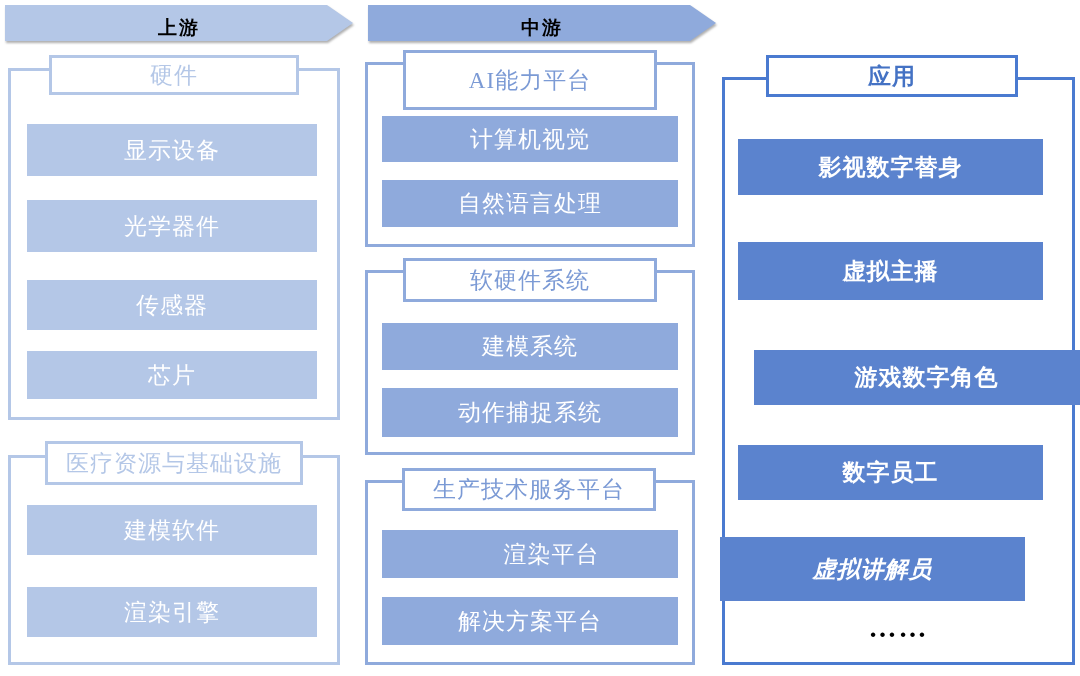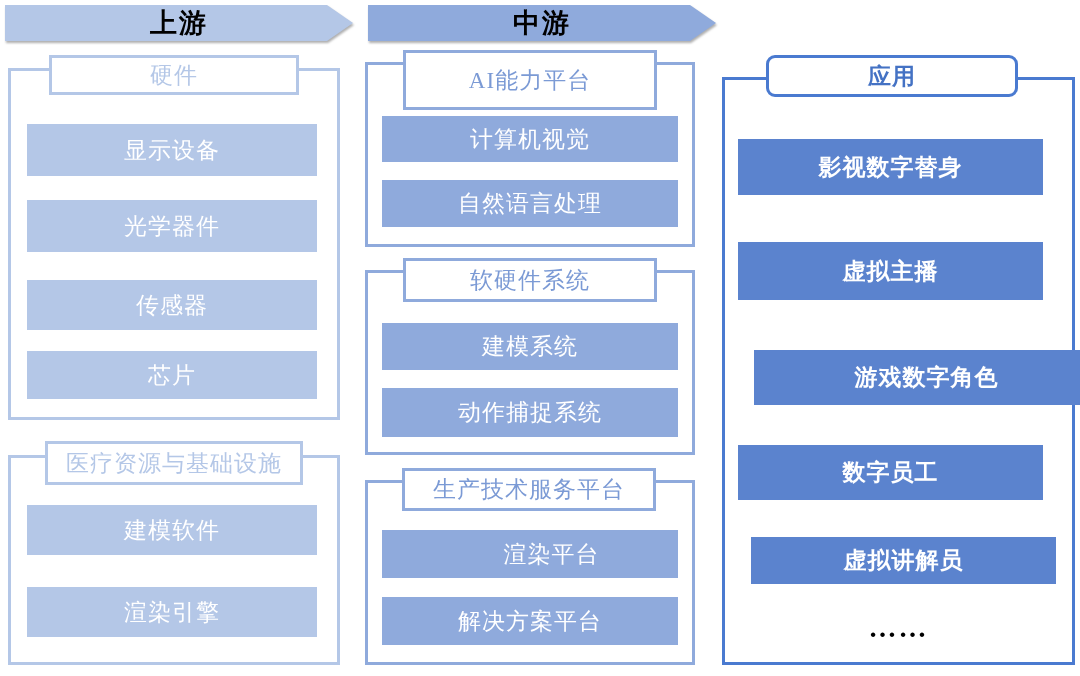--- a/index.html
+++ b/index.html
@@ -3,41 +3,41 @@
 <meta charset="utf-8">
 <style>
   html,body{margin:0;padding:0;background:#ffffff;}
   .canvas{
     position:relative;width:1080px;height:676px;background:#ffffff;
     font-family:"Liberation Serif","DejaVu Serif",serif;overflow:hidden;
   }
   
   .arrow-wrap{position:absolute;height:36px;top:5px;filter:drop-shadow(1px 2px 1px rgba(110,110,110,.55));}
   .arrow{
-    width:100%;height:100%;display:flex;align-items:flex-start;justify-content:center;
+    width:100%;height:100%;display:flex;align-items:flex-end;justify-content:center;
     clip-path:polygon(0 0, calc(100% - 26px) 0, 100% 50%, calc(100% - 26px) 100%, 0 100%);
-    font-size:27px;font-weight:bold;color:#000;letter-spacing:2px;
+    font-size:19px;font-weight:bold;color:#000;letter-spacing:2px;
   }
   .a-up{background:#b4c7e7;}
   .a-mid{background:#8faadc;}
   .a-down{background:#5b83ce;}
   
   .panel{position:absolute;background:#ffffff;border:3px solid;box-sizing:border-box;}
   .b-light{border-color:#b4c7e7;}
   .b-mid{border-color:#8faadc;}
   .b-dark{border-color:#4a7ad0;}
   
   .ttl{
     position:absolute;background:#ffffff;border:3px solid;box-sizing:border-box;
     display:flex;align-items:center;justify-content:center;
     font-size:23px;letter-spacing:1px;
   }
   .t-light{border-color:#b4c7e7;color:#b4c7e7;}
   .t-mid{border-color:#8faadc;color:#7b9ad5;}
-  .t-dark{border-color:#4a7ad0;color:#4472c4;font-weight:bold;border-radius:9px;}
+  .t-dark{border-color:#4a7ad0;color:#4472c4;font-weight:bold;}
   
   .item{
     position:absolute;display:flex;align-items:center;justify-content:center;
     color:#ffffff;font-size:23px;letter-spacing:1px;box-sizing:border-box;
   }
   .f-light{background:#b4c7e7;}
   .f-mid{background:#8faadc;}
   .f-dark{background:#5b83ce;font-weight:bold;}
   .more{
     position:absolute;color:#000;font-size:28px;font-weight:bold;
@@ -86,16 +86,16 @@
   <div class="ttl t-mid" style="left:402px;top:468px;width:254px;height:43px;">生产技术服务平台</div>
   <div class="item f-mid" style="left:382px;top:530px;width:296px;height:48px;padding-left:43px;">渲染平台</div>
   <div class="item f-mid" style="left:382px;top:597px;width:296px;height:48px;">解决方案平台</div>
 
   <div class="panel b-dark" style="left:722px;top:77px;width:353px;height:588px;"></div>
   <div class="ttl t-dark" style="left:766px;top:55px;width:252px;height:42px;">应用</div>
   <div class="item f-dark" style="left:738px;top:139px;width:305px;height:56px;">影视数字替身</div>
   <div class="item f-dark" style="left:738px;top:242px;width:305px;height:58px;">虚拟主播</div>
   <div class="item f-dark" style="left:754px;top:350px;width:345px;height:55px;">游戏数字角色</div>
   <div class="item f-dark" style="left:738px;top:445px;width:305px;height:55px;">数字员工</div>
-  <div class="item f-dark" style="left:751px;top:537px;width:305px;height:47px;">虚拟讲解员</div>
+  <div class="item f-dark" style="left:720px;top:537px;width:305px;height:64px;font-style:italic;">虚拟讲解员</div>
   <div class="more" style="left:722px;top:612px;width:353px;">……</div>
 
 </div>
 
 </body></html>

